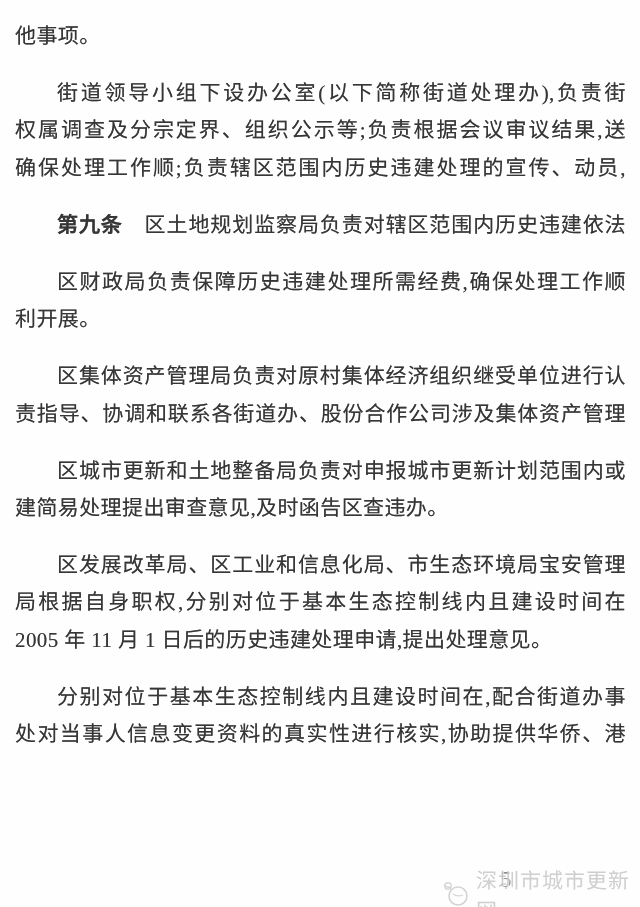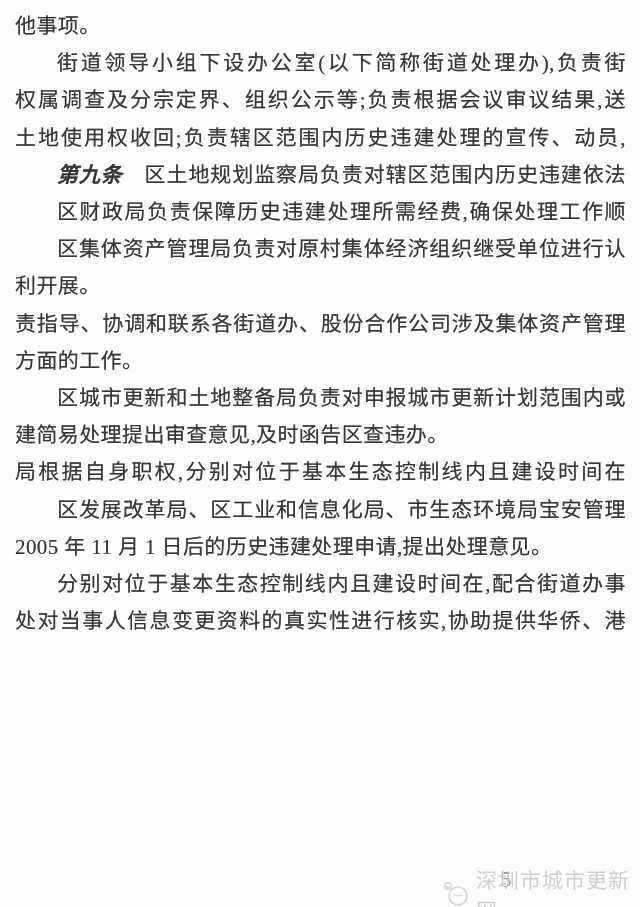--- a/index.html
+++ b/index.html
@@ -9,42 +9,42 @@
   body {
     width: 640px;
     height: 907px;
     background: #fefefe;
     overflow: hidden;
     position: relative;
     font-family: "Liberation Serif", "DejaVu Serif", serif;
   }
   .doc {
     position: absolute;
-    top: 8px;
+    top: 18px;
     left: 15px;
     width: 611px;
   }
   .line {
     font-size: 21px;
     line-height: 37.2px;
     color: #363636;
     letter-spacing: 0.4px;
     text-shadow: 0 0 0.6px rgba(40,40,40,0.55);
     white-space: pre-wrap;
   }
   .line.stretch {
     text-align: justify;
     text-align-last: justify;
   }
   .line.indent {
     text-indent: 2em;
+    margin-top: 20px;
   }
   .bold-lead {
     font-weight: 700;
-    font-style: italic;
   }
   .page-number {
     position: absolute;
     left: 500px;
     top: 867px;
     font-size: 23px;
     color: #8f8f8f;
     z-index: 1;
   }
   .watermark {
@@ -70,31 +70,30 @@
     flex: 0 0 auto;
   }
 </style>
 </head>
 <body>
 
 <div class="doc">
     <div class="line">他事项。</div>
     <div class="line indent stretch">街道领导小组下设办公室(以下简称街道处理办),负责街</div>
     <div class="line stretch">权属调查及分宗定界、组织公示等;负责根据会议审议结果,送</div>
-    <div class="line stretch">土地使用权收回;负责辖区范围内历史违建处理的宣传、动员,</div>
+    <div class="line stretch">确保处理工作顺;负责辖区范围内历史违建处理的宣传、动员,</div>
     <div class="line indent stretch"><span class="bold-lead">第九条</span>　区土地规划监察局负责对辖区范围内历史违建依法</div>
     <div class="line indent stretch">区财政局负责保障历史违建处理所需经费,确保处理工作顺</div>
+    <div class="line">利开展。</div>
     <div class="line indent stretch">区集体资产管理局负责对原村集体经济组织继受单位进行认</div>
-    <div class="line">利开展。</div>
     <div class="line stretch">责指导、协调和联系各街道办、股份合作公司涉及集体资产管理</div>
-    <div class="line">方面的工作。</div>
     <div class="line indent stretch">区城市更新和土地整备局负责对申报城市更新计划范围内或</div>
     <div class="line">建简易处理提出审查意见,及时函告区查违办。</div>
+    <div class="line indent stretch">区发展改革局、区工业和信息化局、市生态环境局宝安管理</div>
     <div class="line stretch">局根据自身职权,分别对位于基本生态控制线内且建设时间在</div>
-    <div class="line indent stretch">区发展改革局、区工业和信息化局、市生态环境局宝安管理</div>
     <div class="line">2005 年 11 月 1 日后的历史违建处理申请,提出处理意见。</div>
     <div class="line indent stretch">分别对位于基本生态控制线内且建设时间在,配合街道办事</div>
     <div class="line stretch">处对当事人信息变更资料的真实性进行核实,协助提供华侨、港</div>
   </div>
 
 <div class="page-number">5</div>
 
 <div class="watermark">
   <svg class="watermark-logo" viewBox="0 0 30 26" xmlns="http://www.w3.org/2000/svg">
     <circle cx="17" cy="15" r="9" fill="none" stroke="#cccccc" stroke-width="1.6"></circle>

